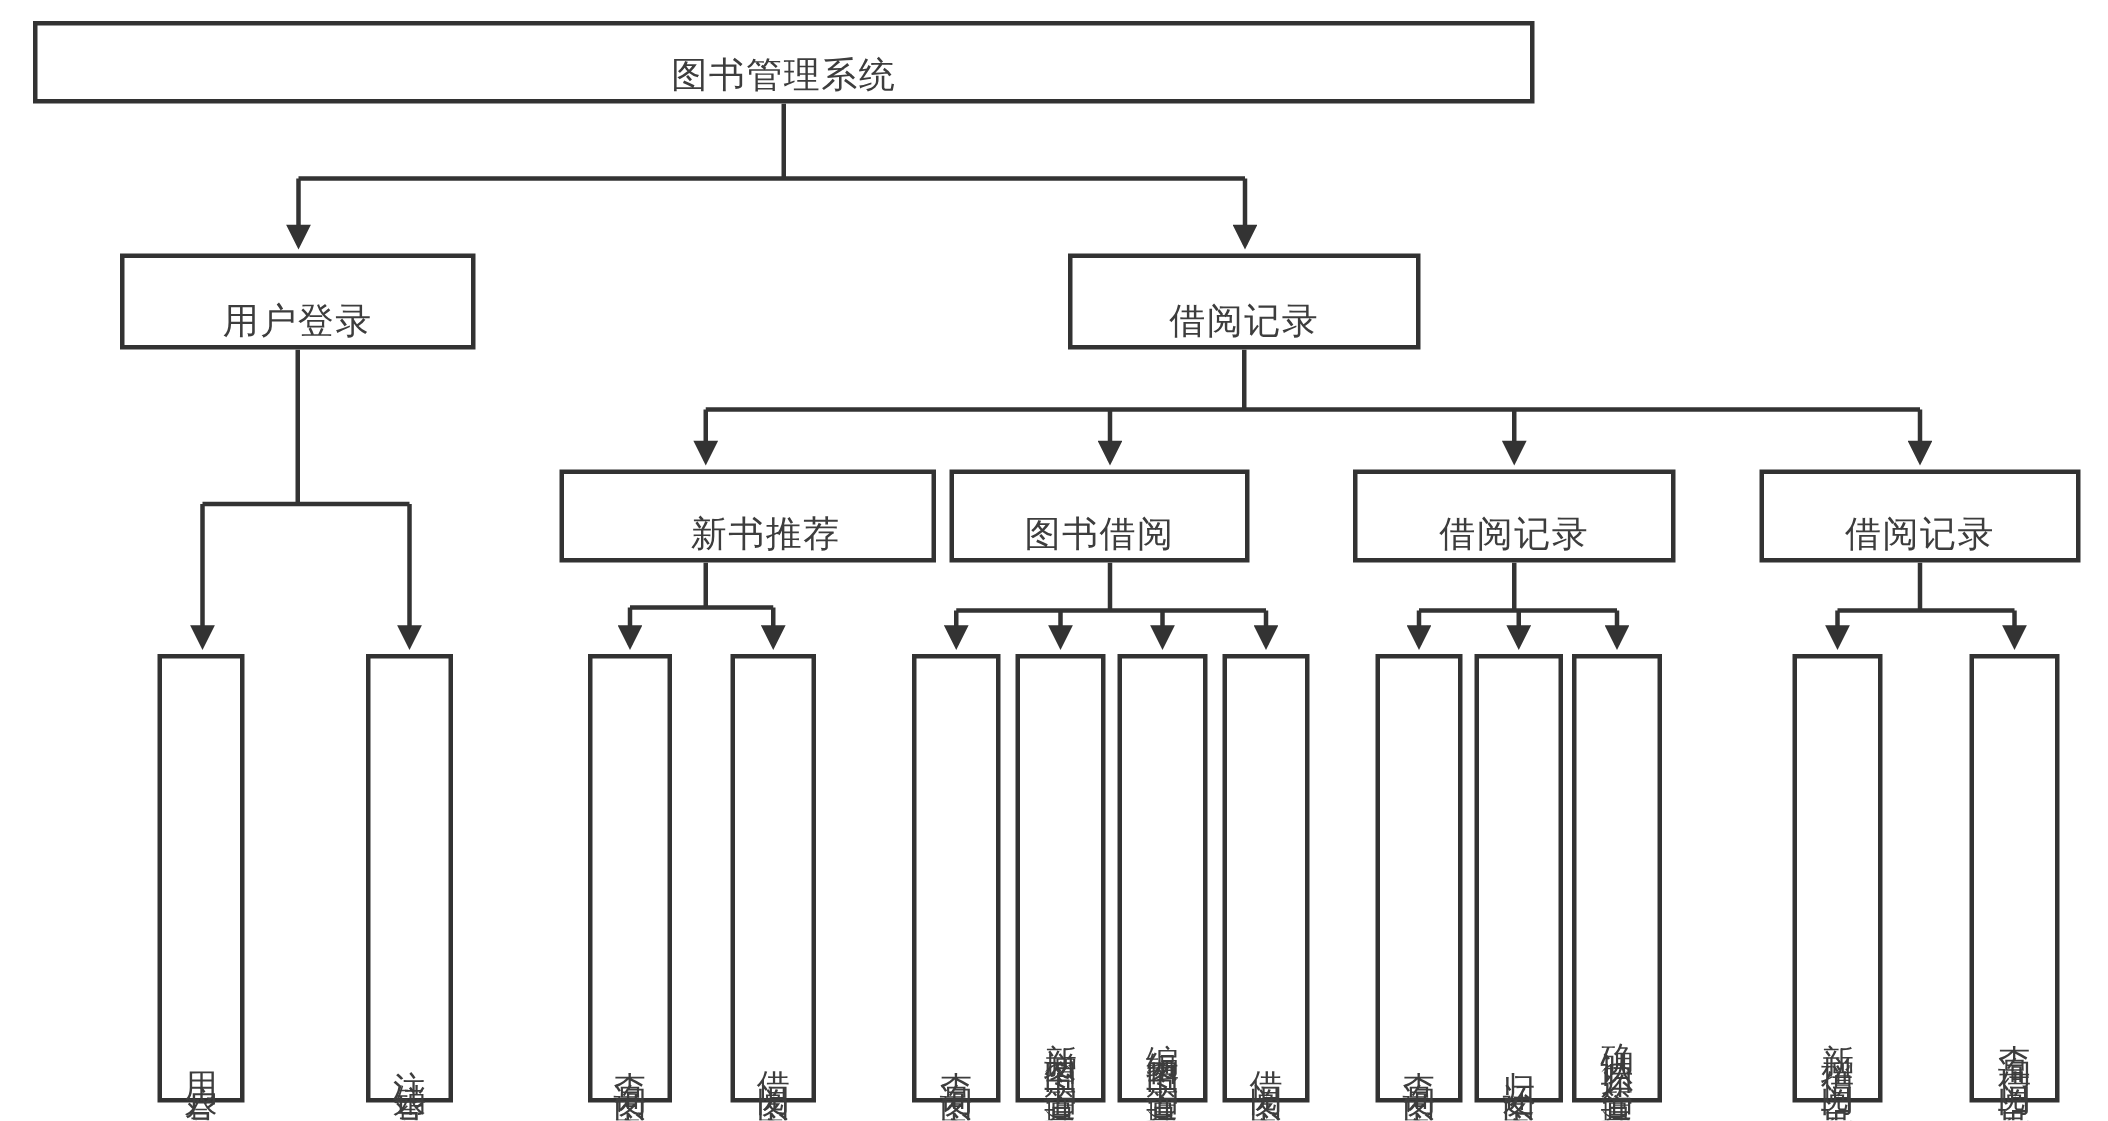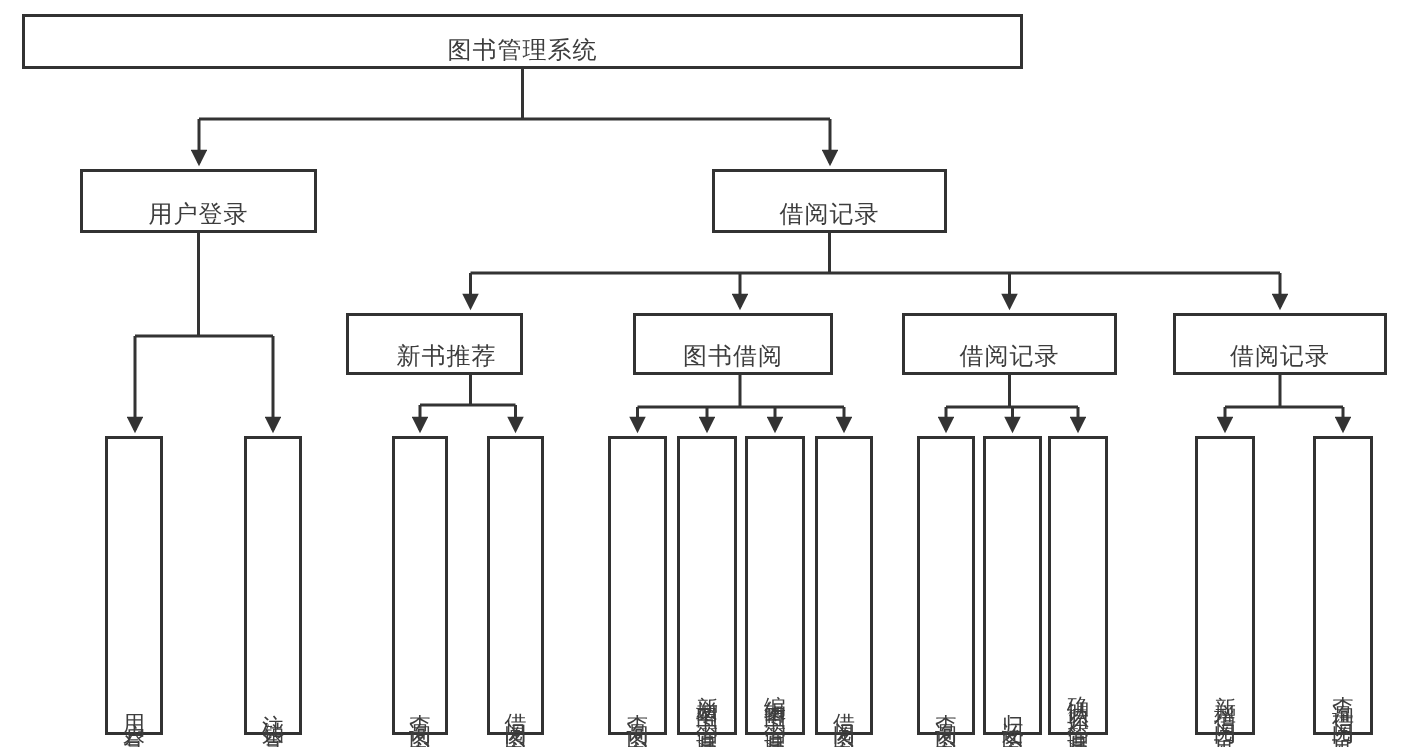--- a/index.html
+++ b/index.html
@@ -98,21 +98,21 @@
     <span>图书管理系统</span>
   </div>
 
   <div class="box h-box" style="left:80px;top:169px;width:237px;height:64px;">
     <span>用户登录</span>
   </div>
   <div class="box h-box" style="left:712px;top:169px;width:235px;height:64px;">
     <span>借阅记录</span>
   </div>
 
-  <div class="box h-box" style="left:346px;top:313px;width:177px;height:62px;padding-left:24px;">
+  <div class="box h-box" style="left:373px;top:313px;width:251px;height:62px;padding-left:24px;">
     <span>新书推荐</span>
   </div>
   <div class="box h-box" style="left:633px;top:313px;width:200px;height:62px;">
     <span>图书借阅</span>
   </div>
   <div class="box h-box" style="left:902px;top:313px;width:215px;height:62px;">
     <span>借阅记录</span>
   </div>
   <div class="box h-box" style="left:1173px;top:313px;width:214px;height:62px;">
     <span>借阅记录</span>

